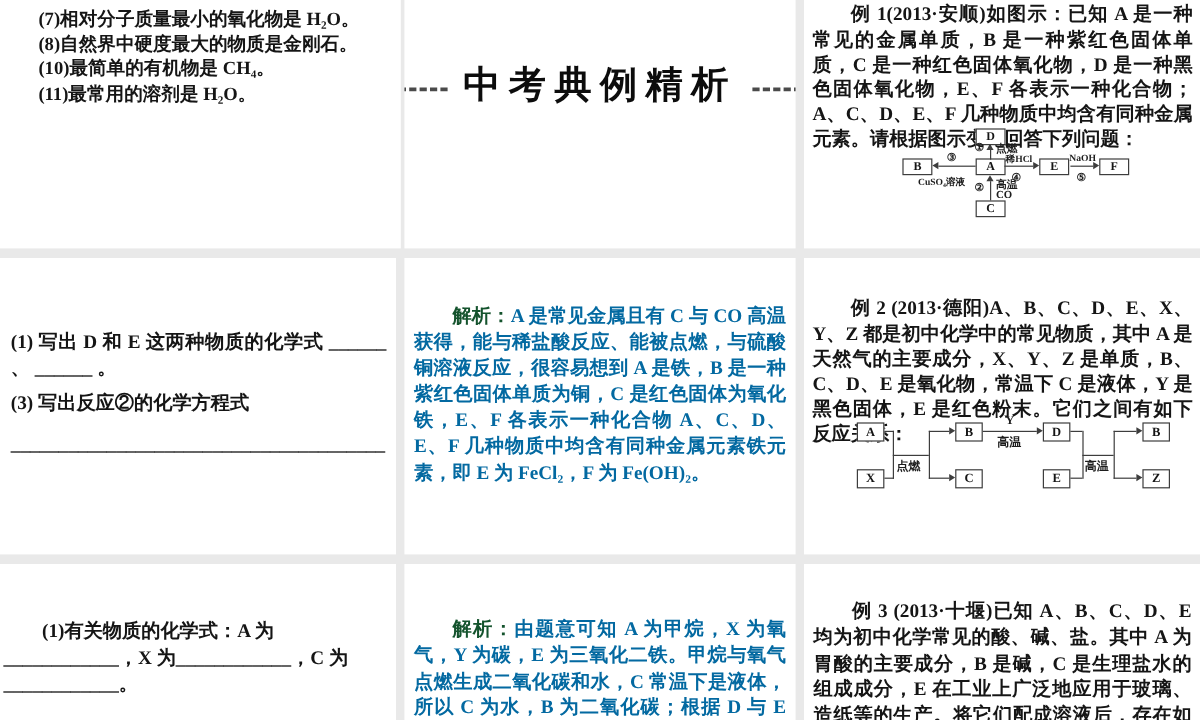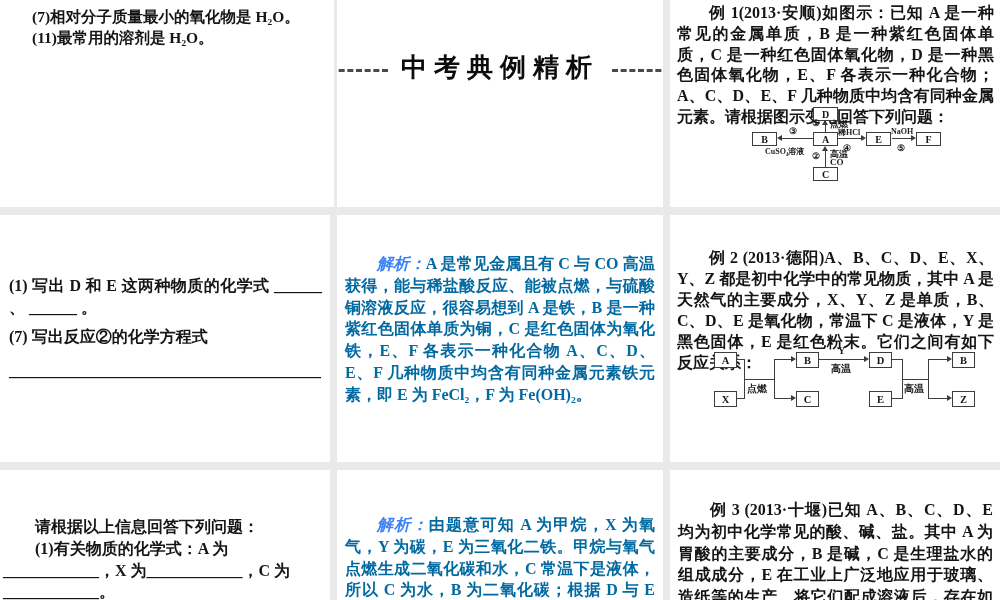--- a/index.html
+++ b/index.html
@@ -26,40 +26,40 @@
   
   #p2 .titlewrap { display:flex; align-items:center; justify-content:center; padding-top:50px; gap:13px; }
   .dashes { width:150px; }
   .dashrow { height:0; border-top:3px dashed #4a4a4a; }
   .dashes.left .r1 { margin-left:58px; }
   .dashes.left .r2 { margin-top:3px; }
   .dashes.right .r1 { margin-right:58px; }
   .dashes.right .r2 { margin-top:3px; }
   .sec-title {
     font-family:"Liberation Sans","DejaVu Sans",sans-serif;
-    font-size:26px; font-weight:bold; letter-spacing:7px; white-space:nowrap; color:#0c0c0c;
+    font-size:31px; font-weight:bold; letter-spacing:7px; white-space:nowrap; color:#0c0c0c;
   }
 
   
   .para { font-size:16px; font-weight:bold; text-align:justify; text-indent:2em; }
 
   #p3 .para { padding:3px 6px 0 7px; line-height:20.8px; }
   #p6 .para { padding:32px 6px 0 7px; line-height:21px; }
   #p9 .para { padding:29px 7px 0 8px; line-height:21.8px; }
 
   
   #p4 .qwrap { padding:60px 8px 0 9px; font-size:16px; font-weight:bold; line-height:22px; }
   #p4 .q { margin-bottom:7px; text-align:justify; }
   #p4 .blank { margin-top:12px; letter-spacing:0; white-space:nowrap; }
 
   
   .analysis { font-size:16px; font-weight:bold; text-align:justify; text-indent:2em; }
   #p5 .analysis { padding:38px 8px 0 8px; line-height:21.8px; }
   #p8 .analysis { padding:44px 8px 0 8px; line-height:21.8px; }
-  .red { color:#3b82f6;font-style:italic; }
+  .red { color:#14532d; }
   .blue { color:#0369a1; }
 
   
   #p7 .qwrap { padding:46px 4px 0 3px; font-size:16px; font-weight:bold; line-height:21.8px; }
   #p7 .ind { text-indent:2em; }
 
   
   .diagram { position:absolute; left:0; top:0; width:100%; height:100%; pointer-events:none; }
   .dbox { position:absolute; border:1px solid #3d3d3d; background:#fff; display:flex; align-items:center;
           justify-content:center; font-weight:bold; box-sizing:border-box; }
@@ -74,20 +74,22 @@
   .arr.r { border-top:3px solid transparent; border-bottom:3px solid transparent; border-left:5px solid #3d3d3d; }
   .arr.l { border-top:3px solid transparent; border-bottom:3px solid transparent; border-right:5px solid #3d3d3d; }
   .arr.u { border-left:3px solid transparent; border-right:3px solid transparent; border-bottom:5px solid #3d3d3d; }
 </style>
 </head>
 <body>
 
 <div id="p1" class="panel">
   <div class="list">
     <div>(7)相对分子质量最小的氧化物是 H₂O。</div>
+    <div>(8)自然界中硬度最大的物质是金刚石。</div>
+    <div>(10)最简单的有机物是 CH₄。</div>
     <div>(11)最常用的溶剂是 H₂O。</div>
   </div>
 </div>
 
 <div id="p2" class="panel">
   <div class="titlewrap">
     <div class="dashes left">
       <div class="dashrow r1"></div>
         <div class="dashrow r2"></div>
     </div>
@@ -133,21 +135,21 @@
     <div class="ln" style="left:222px;top:138px;width:19px;height:1px;"></div>
     <div class="arr r" style="left:241px;top:135px;"></div>
     <div class="lab small" style="left:221px;top:127px;">NaOH</div>
     <div class="lab" style="left:227px;top:143px;">⑤</div>
   </div>
 </div>
 
 <div id="p4" class="panel">
   <div class="qwrap">
     <div class="q">(1) 写出 D 和 E 这两种物质的化学式 ______ 、 ______ 。</div>
-    <div class="q">(7) 写出反应②的化学方程式</div>
+    <div class="q">(3) 写出反应②的化学方程式</div>
     <div class="blank">_______________________________________</div>
 
   </div>
 </div>
 
 <div id="p5" class="panel">
   <div class="analysis">
     <span class="red">解析：</span><span class="blue">A 是常见金属且有 C 与 CO 高温获得，能与稀盐酸反应、能被点燃，与硫酸铜溶液反应，很容易想到 A 是铁，B 是一种紫红色固体单质为铜，C 是红色固体为氧化铁，E、F 各表示一种化合物 A、C、D、E、F 几种物质中均含有同种金属元素铁元素，即 E 为 FeCl₂，F 为 Fe(OH)₂。</span>
   </div>
 </div>
@@ -188,21 +190,20 @@
     <div class="ln" style="left:258px;top:144px;width:1px;height:40px;"></div>
     <div class="ln" style="left:258px;top:144px;width:19px;height:1px;"></div>
     <div class="arr r" style="left:277px;top:141px;"></div>
     <div class="ln" style="left:258px;top:183px;width:19px;height:1px;"></div>
     <div class="arr r" style="left:277px;top:180px;"></div>
   </div>
 </div>
 
 <div id="p7" class="panel">
   <div class="qwrap">
-    <div class="ind">请根据以上信息回答下列问题：</div>
     <div class="ind">(1)有关物质的化学式：A 为____________，X 为____________，C 为____________。</div>
 
   </div>
 </div>
 
 <div id="p8" class="panel">
   <div class="analysis">
     <span class="red">解析：</span><span class="blue">由题意可知 A 为甲烷，X 为氧气，Y 为碳，E 为三氧化二铁。甲烷与氧气点燃生成二氧化碳和水，C 常温下是液体，所以 C 为水，B 为二氧化碳；根据 D 与 E 高温反应生成二氧化碳，且二氧化碳在高温下</span>
   </div>
 </div>

